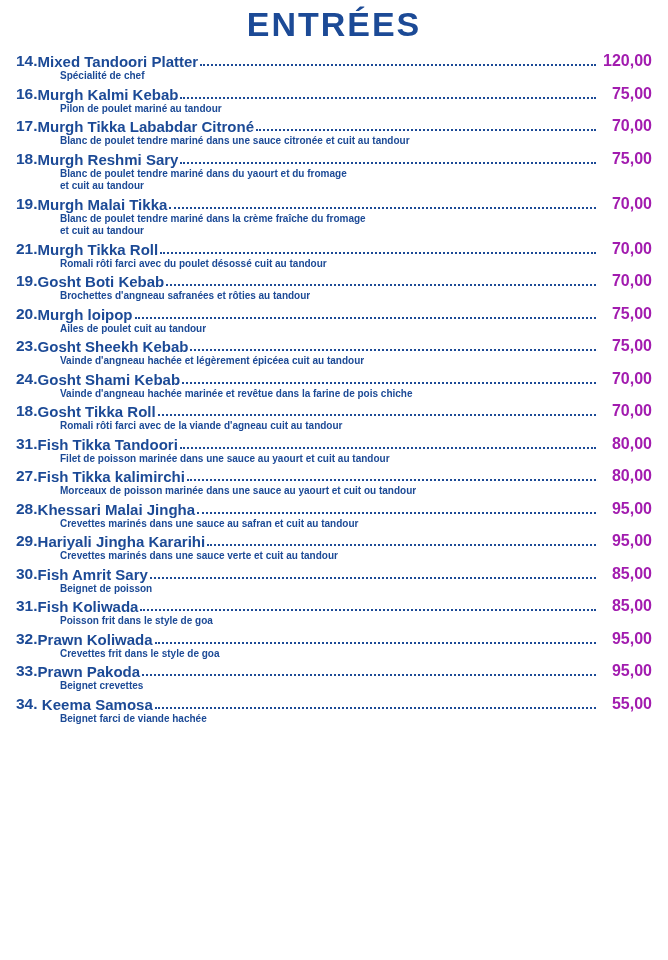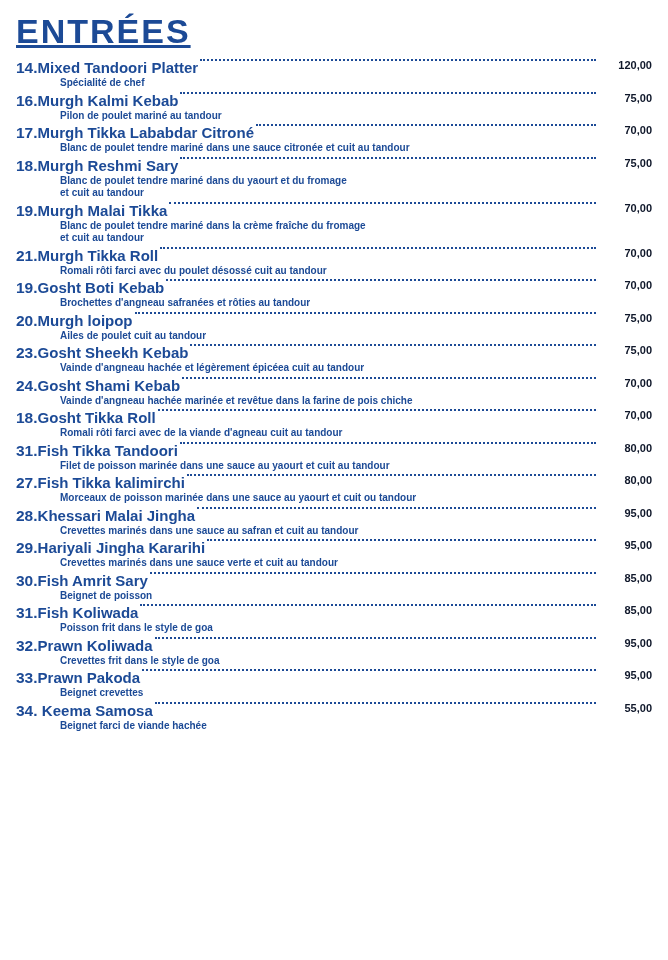--- a/index.html
+++ b/index.html
@@ -15,39 +15,38 @@
     overflow: hidden;
   }
   .page {
     position: relative;
     width: 668px;
     height: 960px;
     box-sizing: border-box;
     padding: 0 16px;
   }
   .title {
-    text-align: left;
+    text-align: center;
     font-size: 34px;
     font-weight: bold;
     letter-spacing: 2px;
     color: #1c4a96;
-    margin: 12px 0 8px 0;
-    text-decoration: underline;
+    margin: 5px 0 8px 0;
   }
   .menu-list {
     position: relative;
     margin-top: 6px;
   }
   .item {
     position: relative;
     margin-bottom: 2px;
   }
   .row {
     display: flex;
-    align-items: flex-start;
+    align-items: flex-end;
     width: 100%;
   }
   .num {
     font-size: 15.5px;
     font-weight: bold;
     color: #1c4a96;
     white-space: pre;
   }
   .name {
     font-size: 15px;
@@ -56,23 +55,23 @@
     white-space: nowrap;
   }
   .leader {
     flex: 1 1 auto;
     border-bottom: 2px dotted #1c4a96;
     margin: 0 4px 4px 2px;
     height: 0;
     min-width: 10px;
   }
   .price {
-    font-size: 11px;
-    font-weight: bold;
-    color: #0f172a;
+    font-size: 16px;
+    font-weight: bold;
+    color: #a21caf;
     white-space: nowrap;
     text-align: right;
     min-width: 52px;
   }
   .desc {
     font-size: 10px;
     font-weight: bold;
     color: #1c4a96;
     margin-left: 44px;
     line-height: 1.25;

